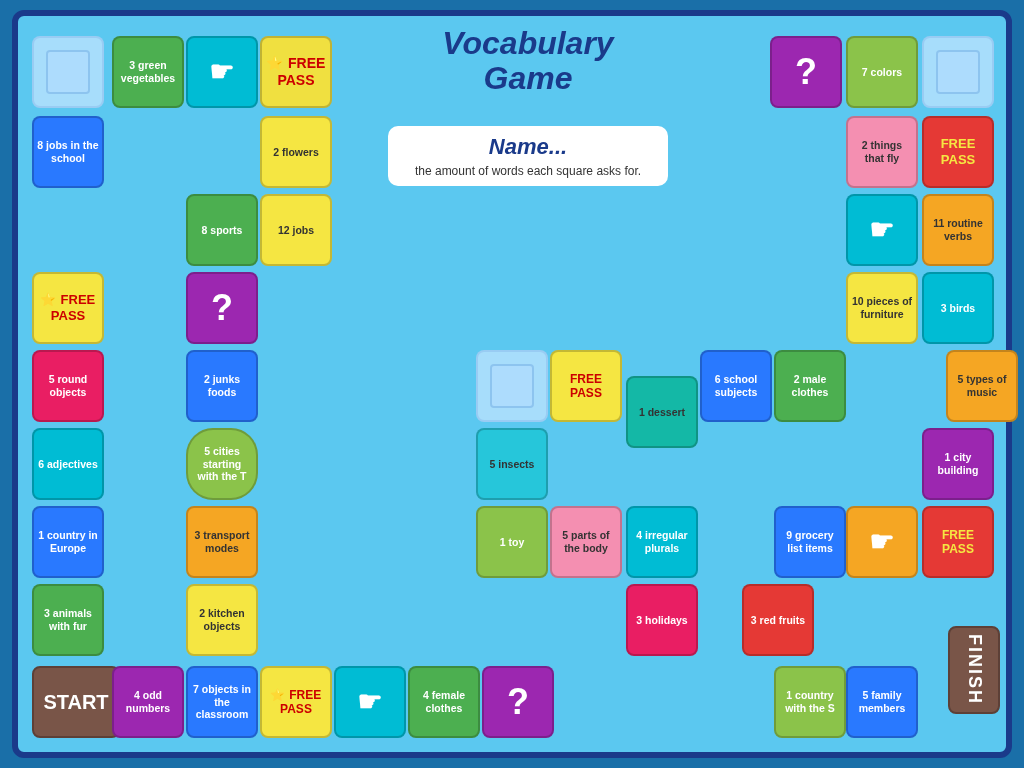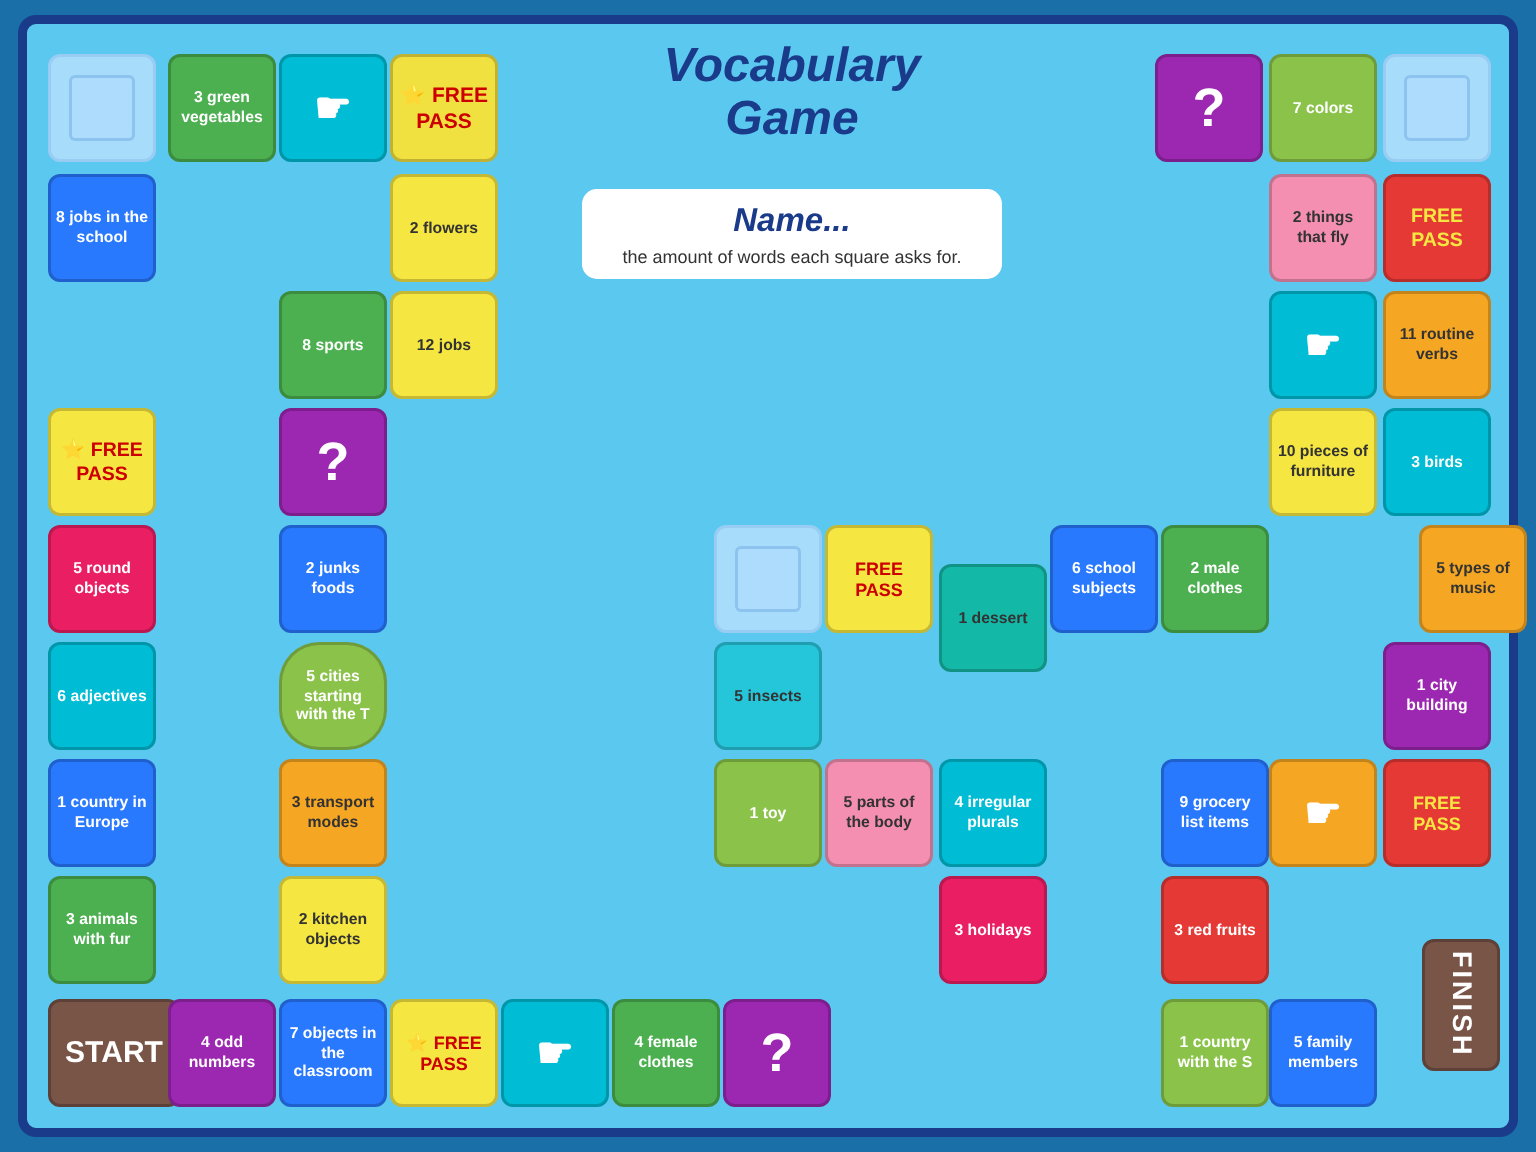--- a/index.html
+++ b/index.html
@@ -196,21 +196,21 @@
   <div class="cell lime" style="top:490px;left:458px;">1 toy</div>
   <div class="cell" style="top:490px;left:532px;background:#f48fb1;color:#333;">5 parts of the body</div>
   <div class="cell teal" style="top:490px;left:608px;">4 irregular plurals</div>
   <div class="cell blue" style="top:490px;left:756px;">9 grocery list items</div>
   <div class="cell" style="top:490px;left:828px;background:#f5a623;font-size:28px;">☛</div>
   <div class="cell red" style="top:490px;left:904px;font-size:12px;font-weight:900;color:#f5e642;">FREE PASS</div>
 
   <div class="cell green" style="top:568px;left:14px;">3 animals with fur</div>
   <div class="cell" style="top:568px;left:168px;background:#f5e642;color:#333;">2 kitchen objects</div>
   <div class="cell magenta" style="top:568px;left:608px;">3 holidays</div>
-  <div class="cell red" style="top:568px;left:756px;">3 red fruits</div>
+  <div class="cell red" style="top:568px;left:724px;">3 red fruits</div>
 
   <div class="start-cell" style="top:650px;left:14px;">START</div>
   <div class="cell purple" style="top:650px;left:94px;">4 odd numbers</div>
   <div class="cell blue" style="top:650px;left:168px;">7 objects in the classroom</div>
   <div class="cell" style="top:650px;left:242px;background:#f5e642;color:#cc0000;font-size:12px;font-weight:900;">⭐ FREE PASS</div>
   <div class="cell teal" style="top:650px;left:316px;font-size:28px;">☛</div>
   <div class="cell green" style="top:650px;left:390px;">4 female clothes</div>
   <div class="cell question" style="top:650px;left:464px;">?</div>
   <div class="cell lime" style="top:650px;left:756px;">1 country with the S</div>
   <div class="cell blue" style="top:650px;left:828px;">5 family members</div>

